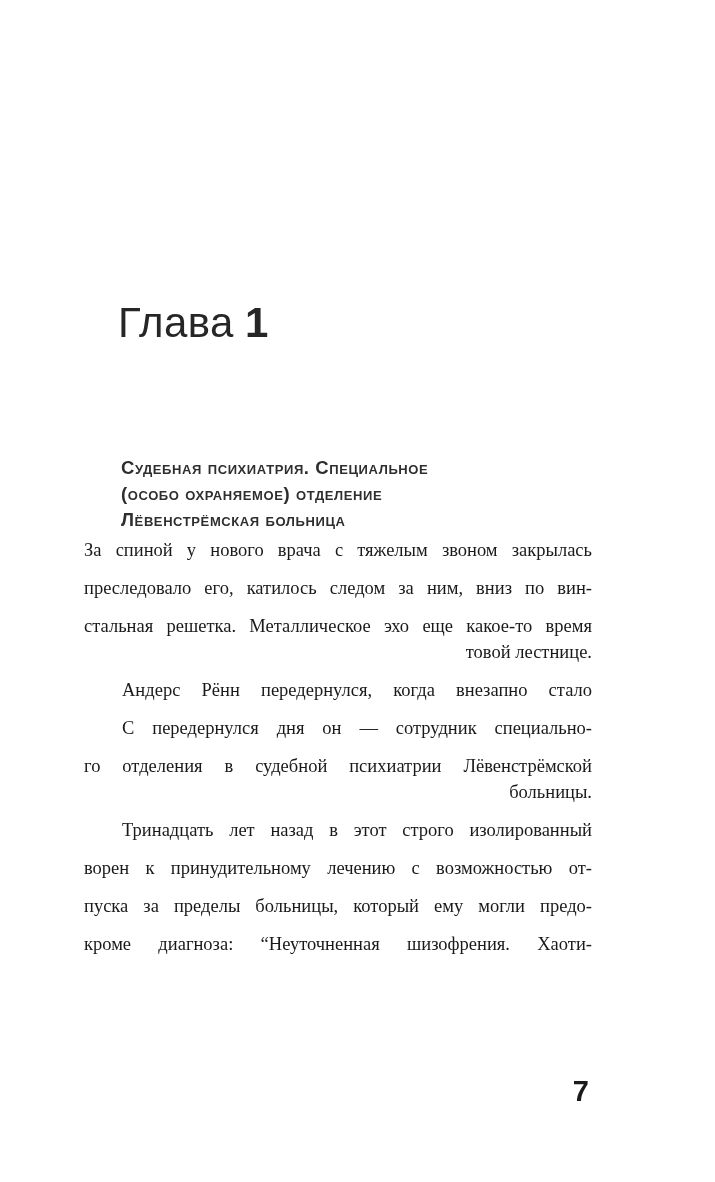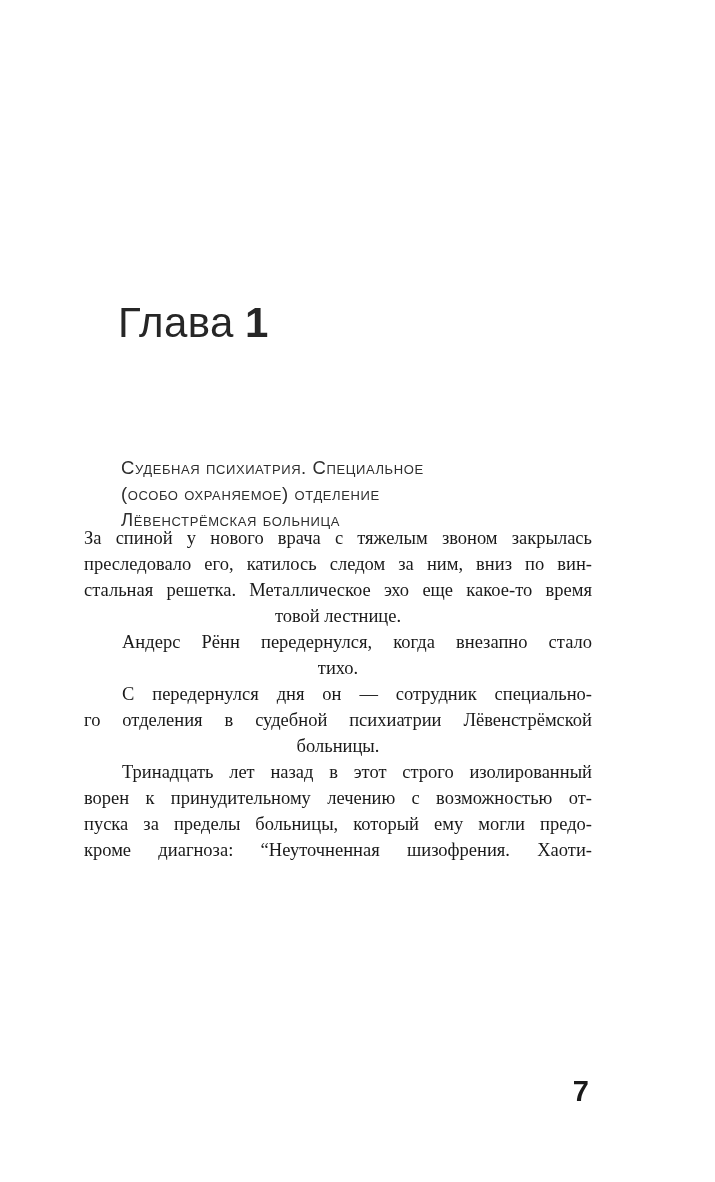--- a/index.html
+++ b/index.html
@@ -28,43 +28,44 @@
   }
   .chapter-title .num {
     font-weight: 700;
     margin-left: 11px;
   }
   .section-heading {
     position: absolute;
     left: 121px;
     top: 440px;
     font-family: "Liberation Sans", sans-serif;
-    font-weight: 400;
+    font-weight: 700;
     font-size: 18.5px;
     line-height: 26px;
     color: #2e2e2e;
     font-variant: small-caps;
     letter-spacing: 0.6px;
   }
   .body-text {
     position: absolute;
     left: 84px;
     top: 525px;
     width: 508px;
     font-family: "Liberation Serif", serif;
     font-size: 18.5px;
     line-height: 26px;
     color: #1a1a1a;
   }
   .bline.just {
     text-align: justify;
     text-align-last: justify;
+    margin-top: 12px;
   }
   .bline.lastline {
-    text-align: center;
+    text-align: right;
   }
   .bline.ind {
     text-indent: 38px;
   }
   .folio {
     position: absolute;
     right: 126px;
     top: 1077px;
     font-family: "Liberation Sans", sans-serif;
     font-weight: 700;
@@ -85,21 +86,20 @@
       <div class="sec-line">(особо охраняемое) отделение</div>
       <div class="sec-line">Лёвенстрёмская больница</div>
     </h2>
 
   <div class="body-text">
       <div class="bline just">За спиной у нового врача с тяжелым звоном закрылась</div>
       <div class="bline just">преследовало его, катилось следом за ним, вниз по вин-</div>
       <div class="bline just">стальная решетка. Металлическое эхо еще какое-то время</div>
       <div class="bline lastline">товой лестнице.</div>
       <div class="bline just ind">Андерс Рённ передернулся, когда внезапно стало</div>
-      <div class="bline lastline">тихо.</div>
       <div class="bline just ind">С передернулся дня он — сотрудник специально-</div>
       <div class="bline just">го отделения в судебной психиатрии Лёвенстрёмской</div>
       <div class="bline lastline">больницы.</div>
       <div class="bline just ind">Тринадцать лет назад в этот строго изолированный</div>
       <div class="bline just">ворен к принудительному лечению с возможностью от-</div>
       <div class="bline just">пуска за пределы больницы, который ему могли предо-</div>
       <div class="bline just">кроме диагноза: “Неуточненная шизофрения. Хаоти-</div>
     </div>
 
   <div class="folio">7</div>

